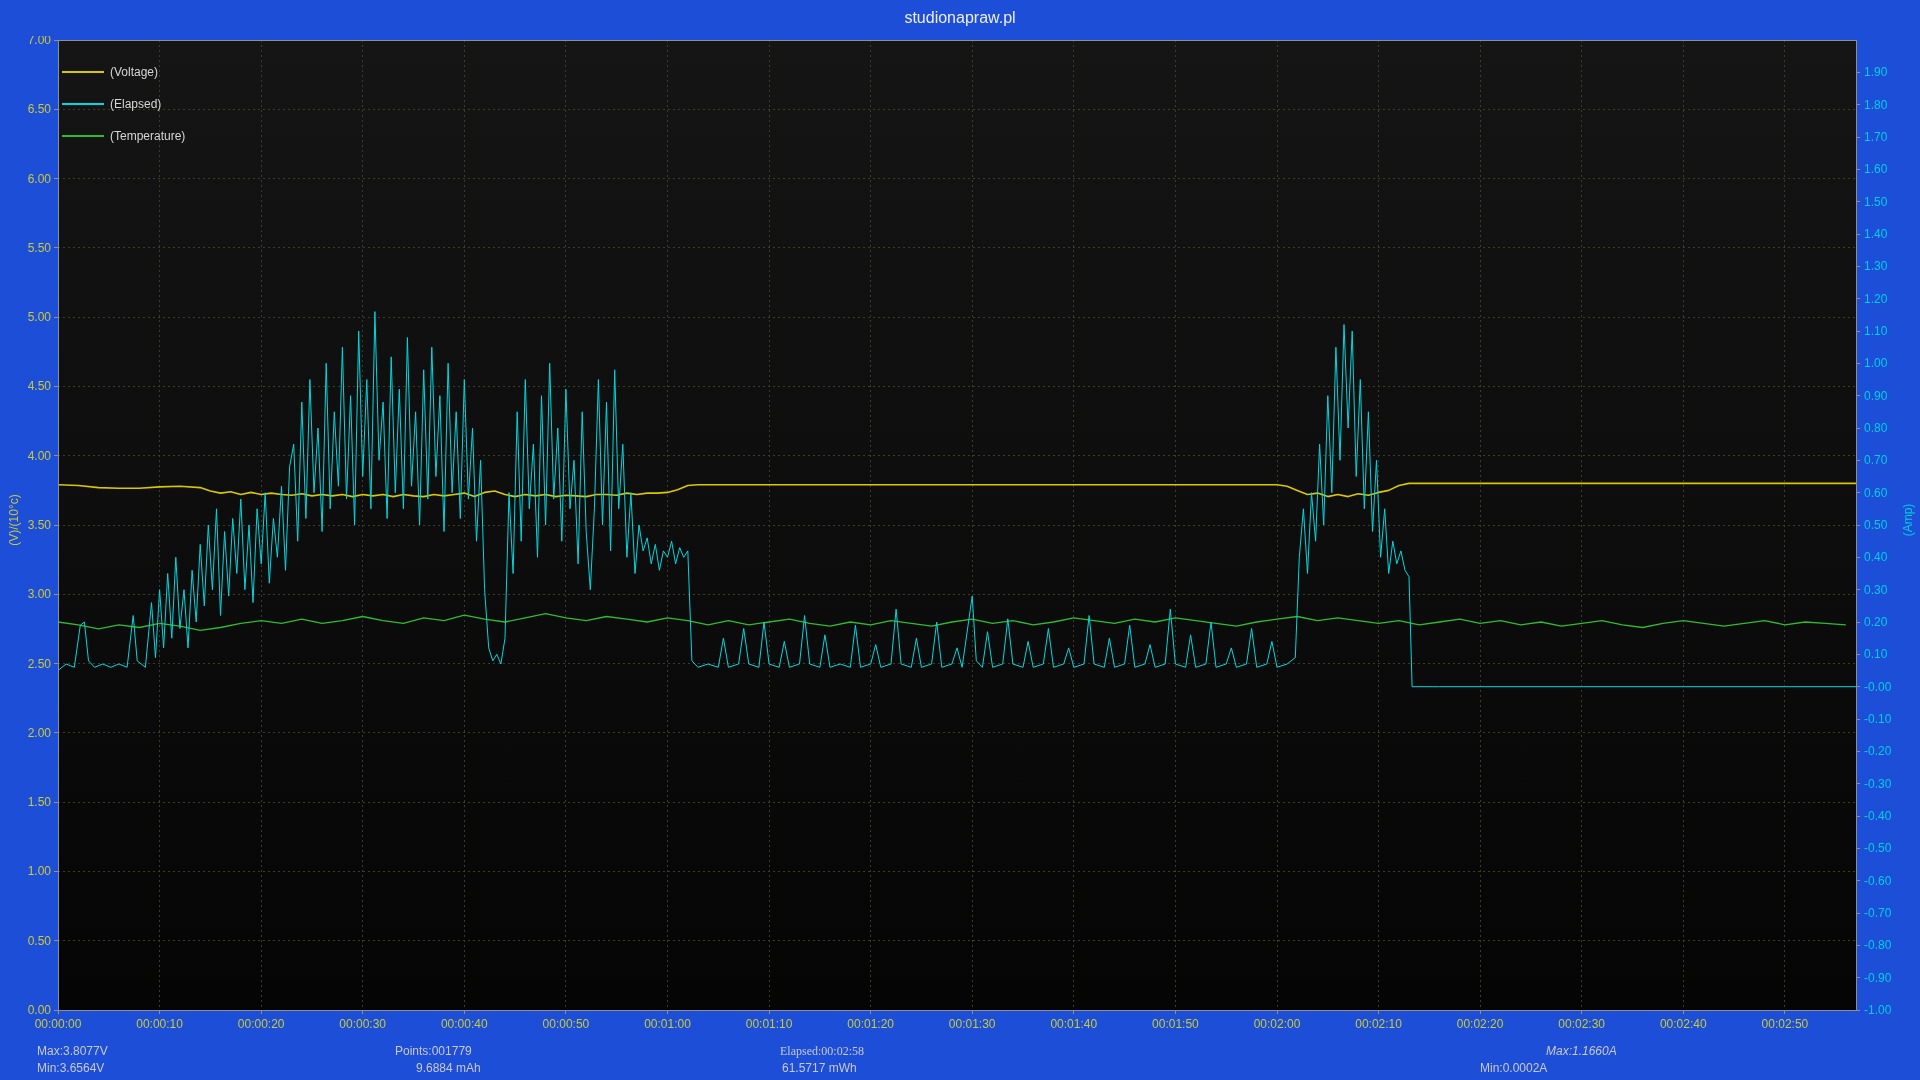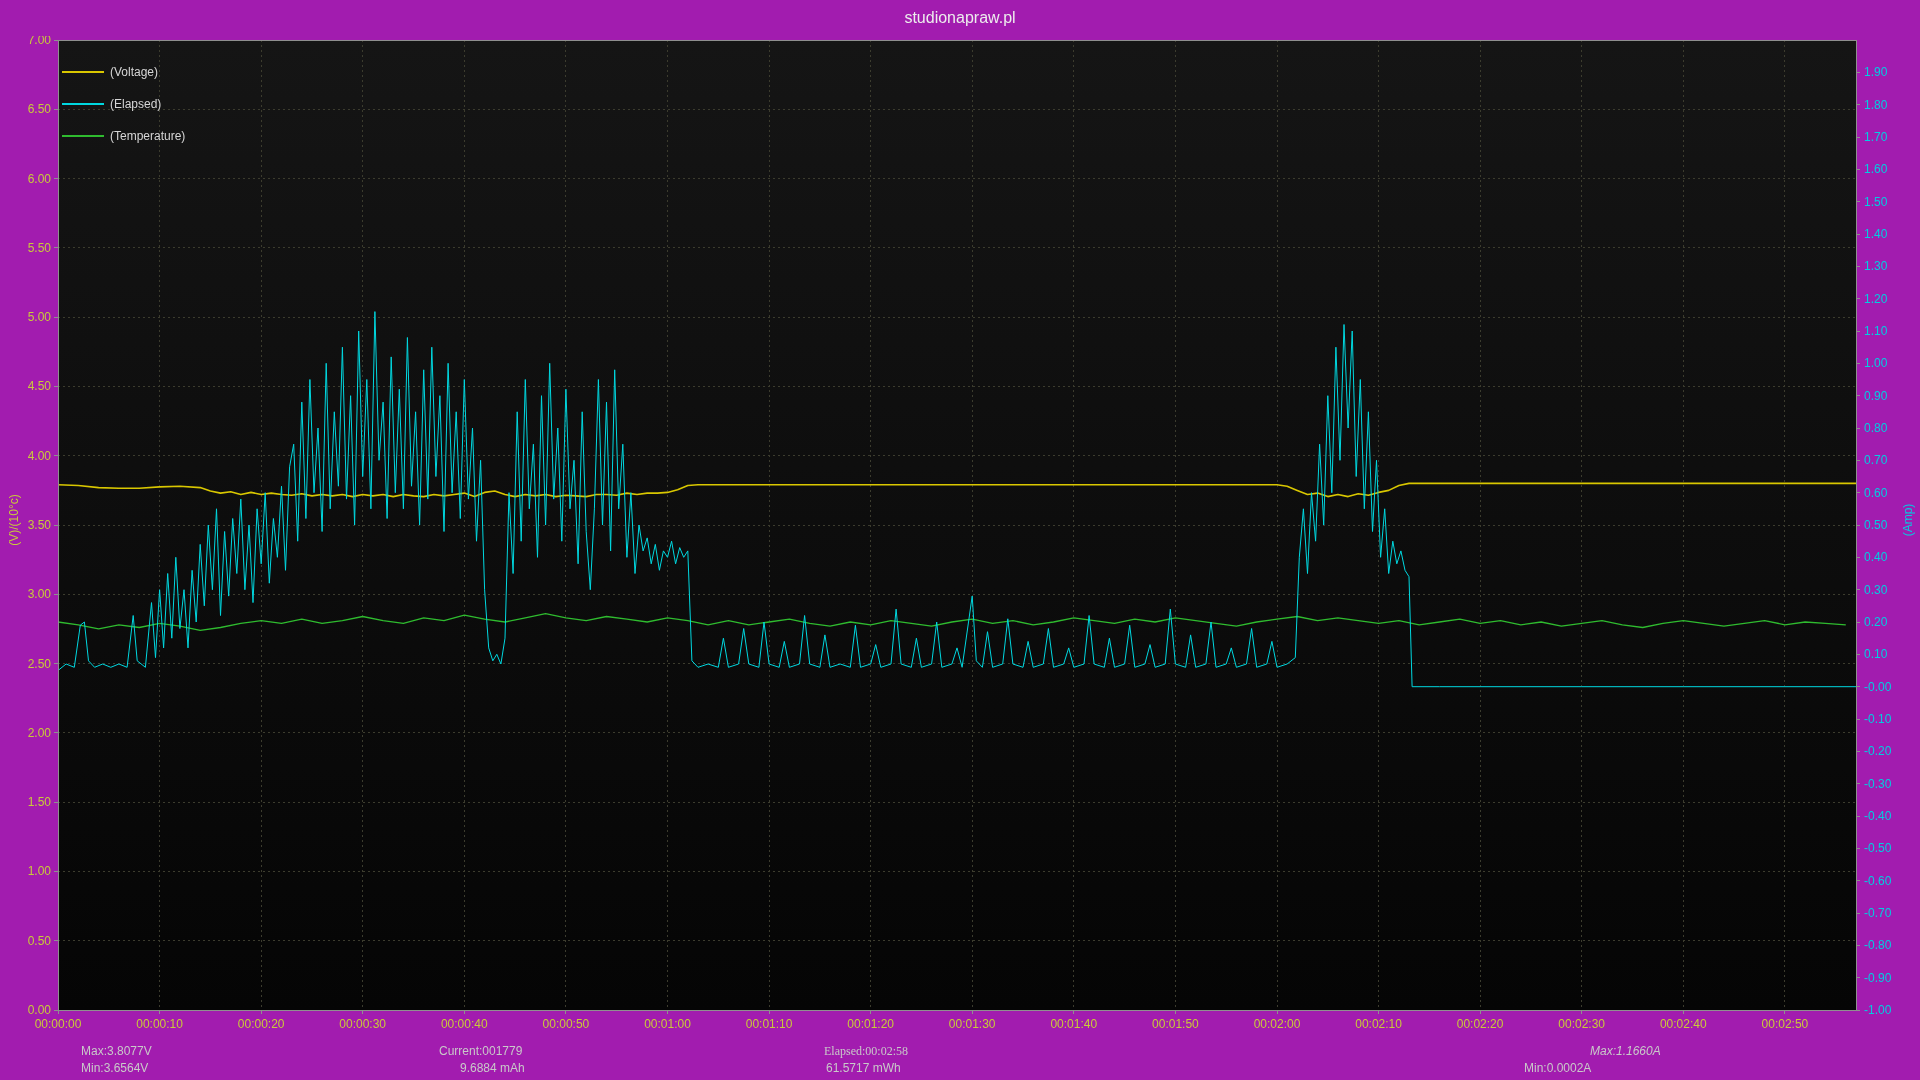--- a/index.html
+++ b/index.html
@@ -1,35 +1,35 @@
 <!DOCTYPE html>
 <html><head>
 <meta charset="utf-8">
 <style>
   html,body{margin:0;padding:0;background:#1c1c1c;}
-  .app{position:relative;width:1920px;height:1080px;background:#a21caf;overflow:hidden;
+  .app{position:relative;width:1920px;height:1080px;background:#1d4ed8;overflow:hidden;
        font-family:"Liberation Sans",sans-serif;}
   .titlebar{position:absolute;left:0;top:0;width:1920px;height:36px;display:flex;
             align-items:center;justify-content:center;color:#ededed;font-size:16px;}
   .chart-region{position:absolute;left:0;top:36px;width:1564px;height:1004px;}
   #plot{position:absolute;left:0;top:0;width:1920px;height:1004px;}
   .grid{stroke:#3c3c2e;stroke-width:1;stroke-dasharray:2 3;shape-rendering:crispEdges;}
   .tick{stroke:#8f8f8f;stroke-width:1;shape-rendering:crispEdges;}
   .lab-left,.lab-x{fill:#c9ca3a;font-size:12px;font-family:"Liberation Sans",sans-serif;}
   .lab-right{fill:#00cfe0;font-size:12px;font-family:"Liberation Sans",sans-serif;}
   .axis-title{position:absolute;font-size:12px;white-space:nowrap;}
   .axis-title.left{left:14px;top:484px;transform:translate(-50%,-50%) rotate(-90deg);color:#c9ca3a;}
   .axis-title.right{left:1908px;top:484px;transform:translate(-50%,-50%) rotate(-90deg);color:#00cfe0;}
   .legend{position:absolute;left:62px;top:13px;}
   .legend-item{display:flex;align-items:center;height:19px;margin-top:13px;}
   .legend-item .sw{display:inline-block;width:42px;height:2px;margin-right:6px;}
   .legend-item .lt{color:#d6d6d6;font-size:12px;}
   .statusbar{position:absolute;left:0;top:1040px;width:1920px;height:40px;
              font-size:12px;color:#c9c9c9;}
-  .statusbar span{position:absolute;white-space:pre;margin-left:44px;}
+  .statusbar span{position:absolute;white-space:pre;}
   .st-vmax{left:37px;top:4px;} .st-vmin{left:37px;top:21px;text-align:center;}
   .st-points{left:395px;top:4px;} .st-mah{left:416px;top:21px;}
   .st-elapsed{left:780px;top:4px;font-family:Liberation Serif, serif;} .st-mwh{left:782px;top:21px;}
   .st-amax{left:1546px;top:4px;font-style:italic;} .st-amin{left:1480px;top:21px;}
 </style>
 </head>
 <body>
 
 <div class="app">
 
@@ -224,21 +224,21 @@
         <div class="legend-item">
           <span class="sw" style="background: rgb(47, 187, 47);"></span>
           <span class="lt">(Temperature)</span>
         </div>
       </div>
   </div>
 
   <div class="statusbar">
     <span class="st-vmax">Max:3.8077V</span>
     <span class="st-vmin">Min:3.6564V</span>
-    <span class="st-points">Current:001779</span>
+    <span class="st-points">Points:001779</span>
     <span class="st-mah">9.6884 mAh</span>
     <span class="st-elapsed">Elapsed:00:02:58</span>
     <span class="st-mwh">61.5717 mWh</span>
     <span class="st-amax">Max:1.1660A</span>
     <span class="st-amin">Min:0.0002A</span>
   </div>
 
 </div>
 
 </body></html>

